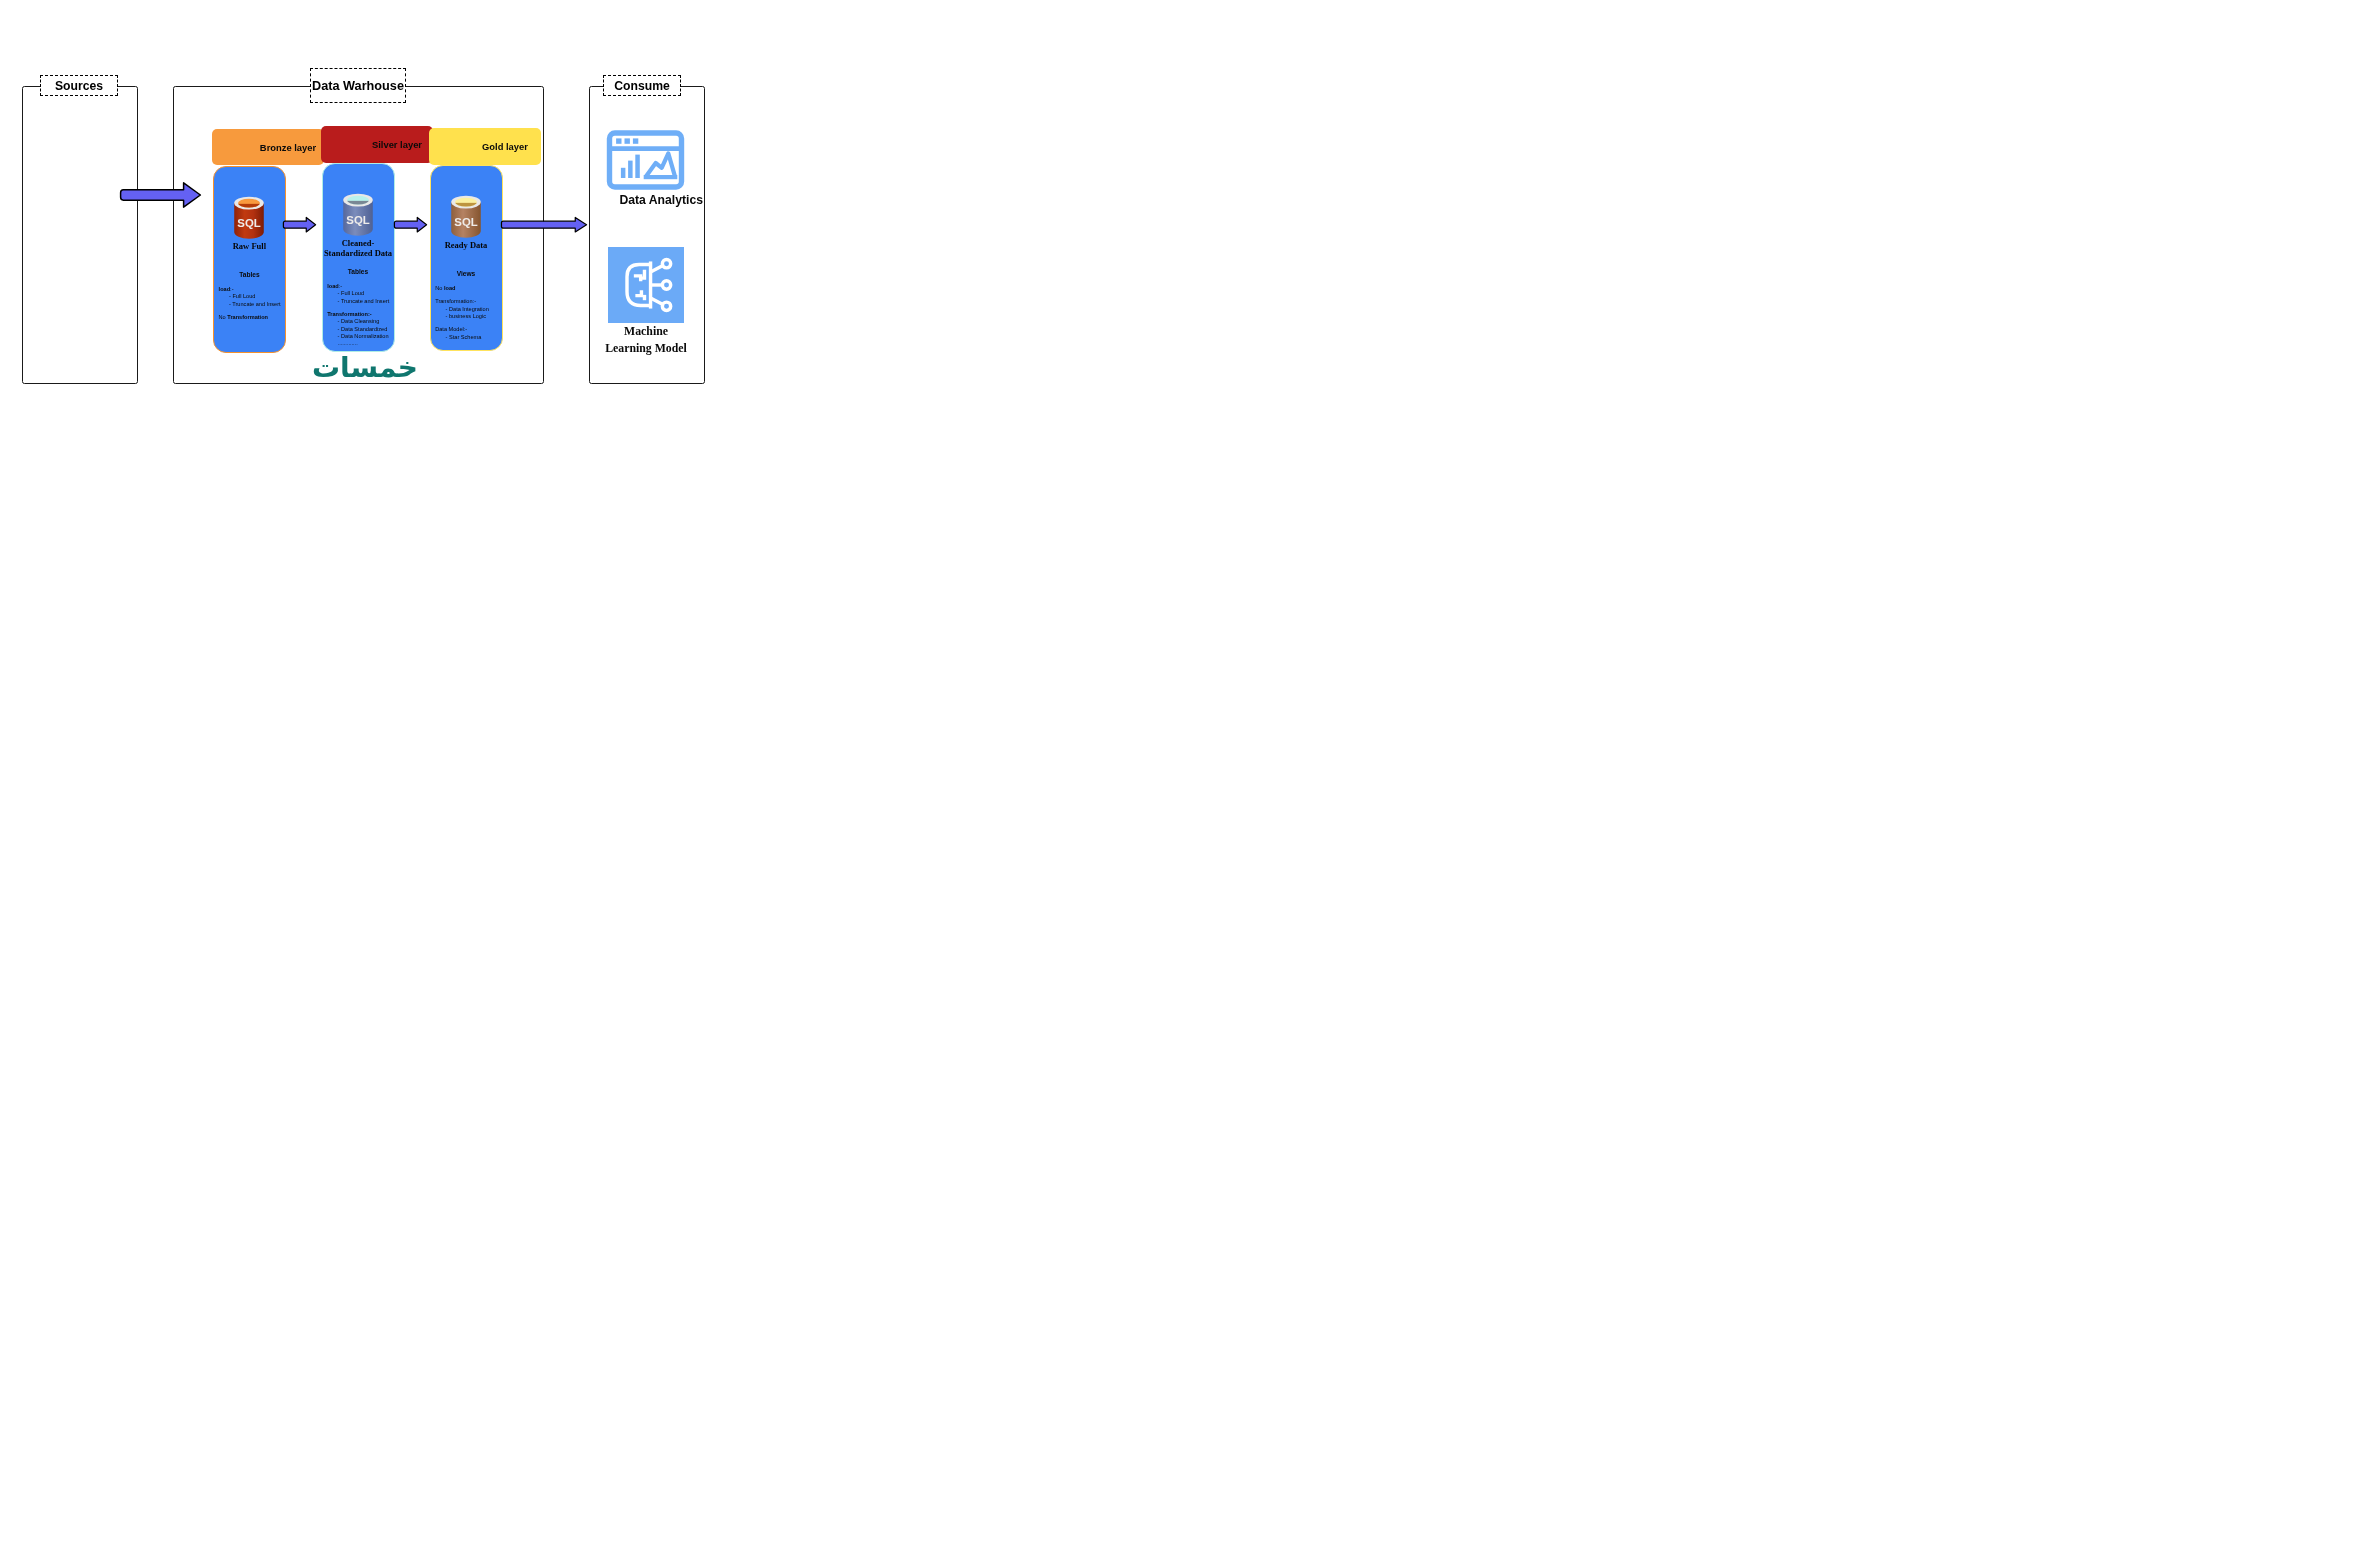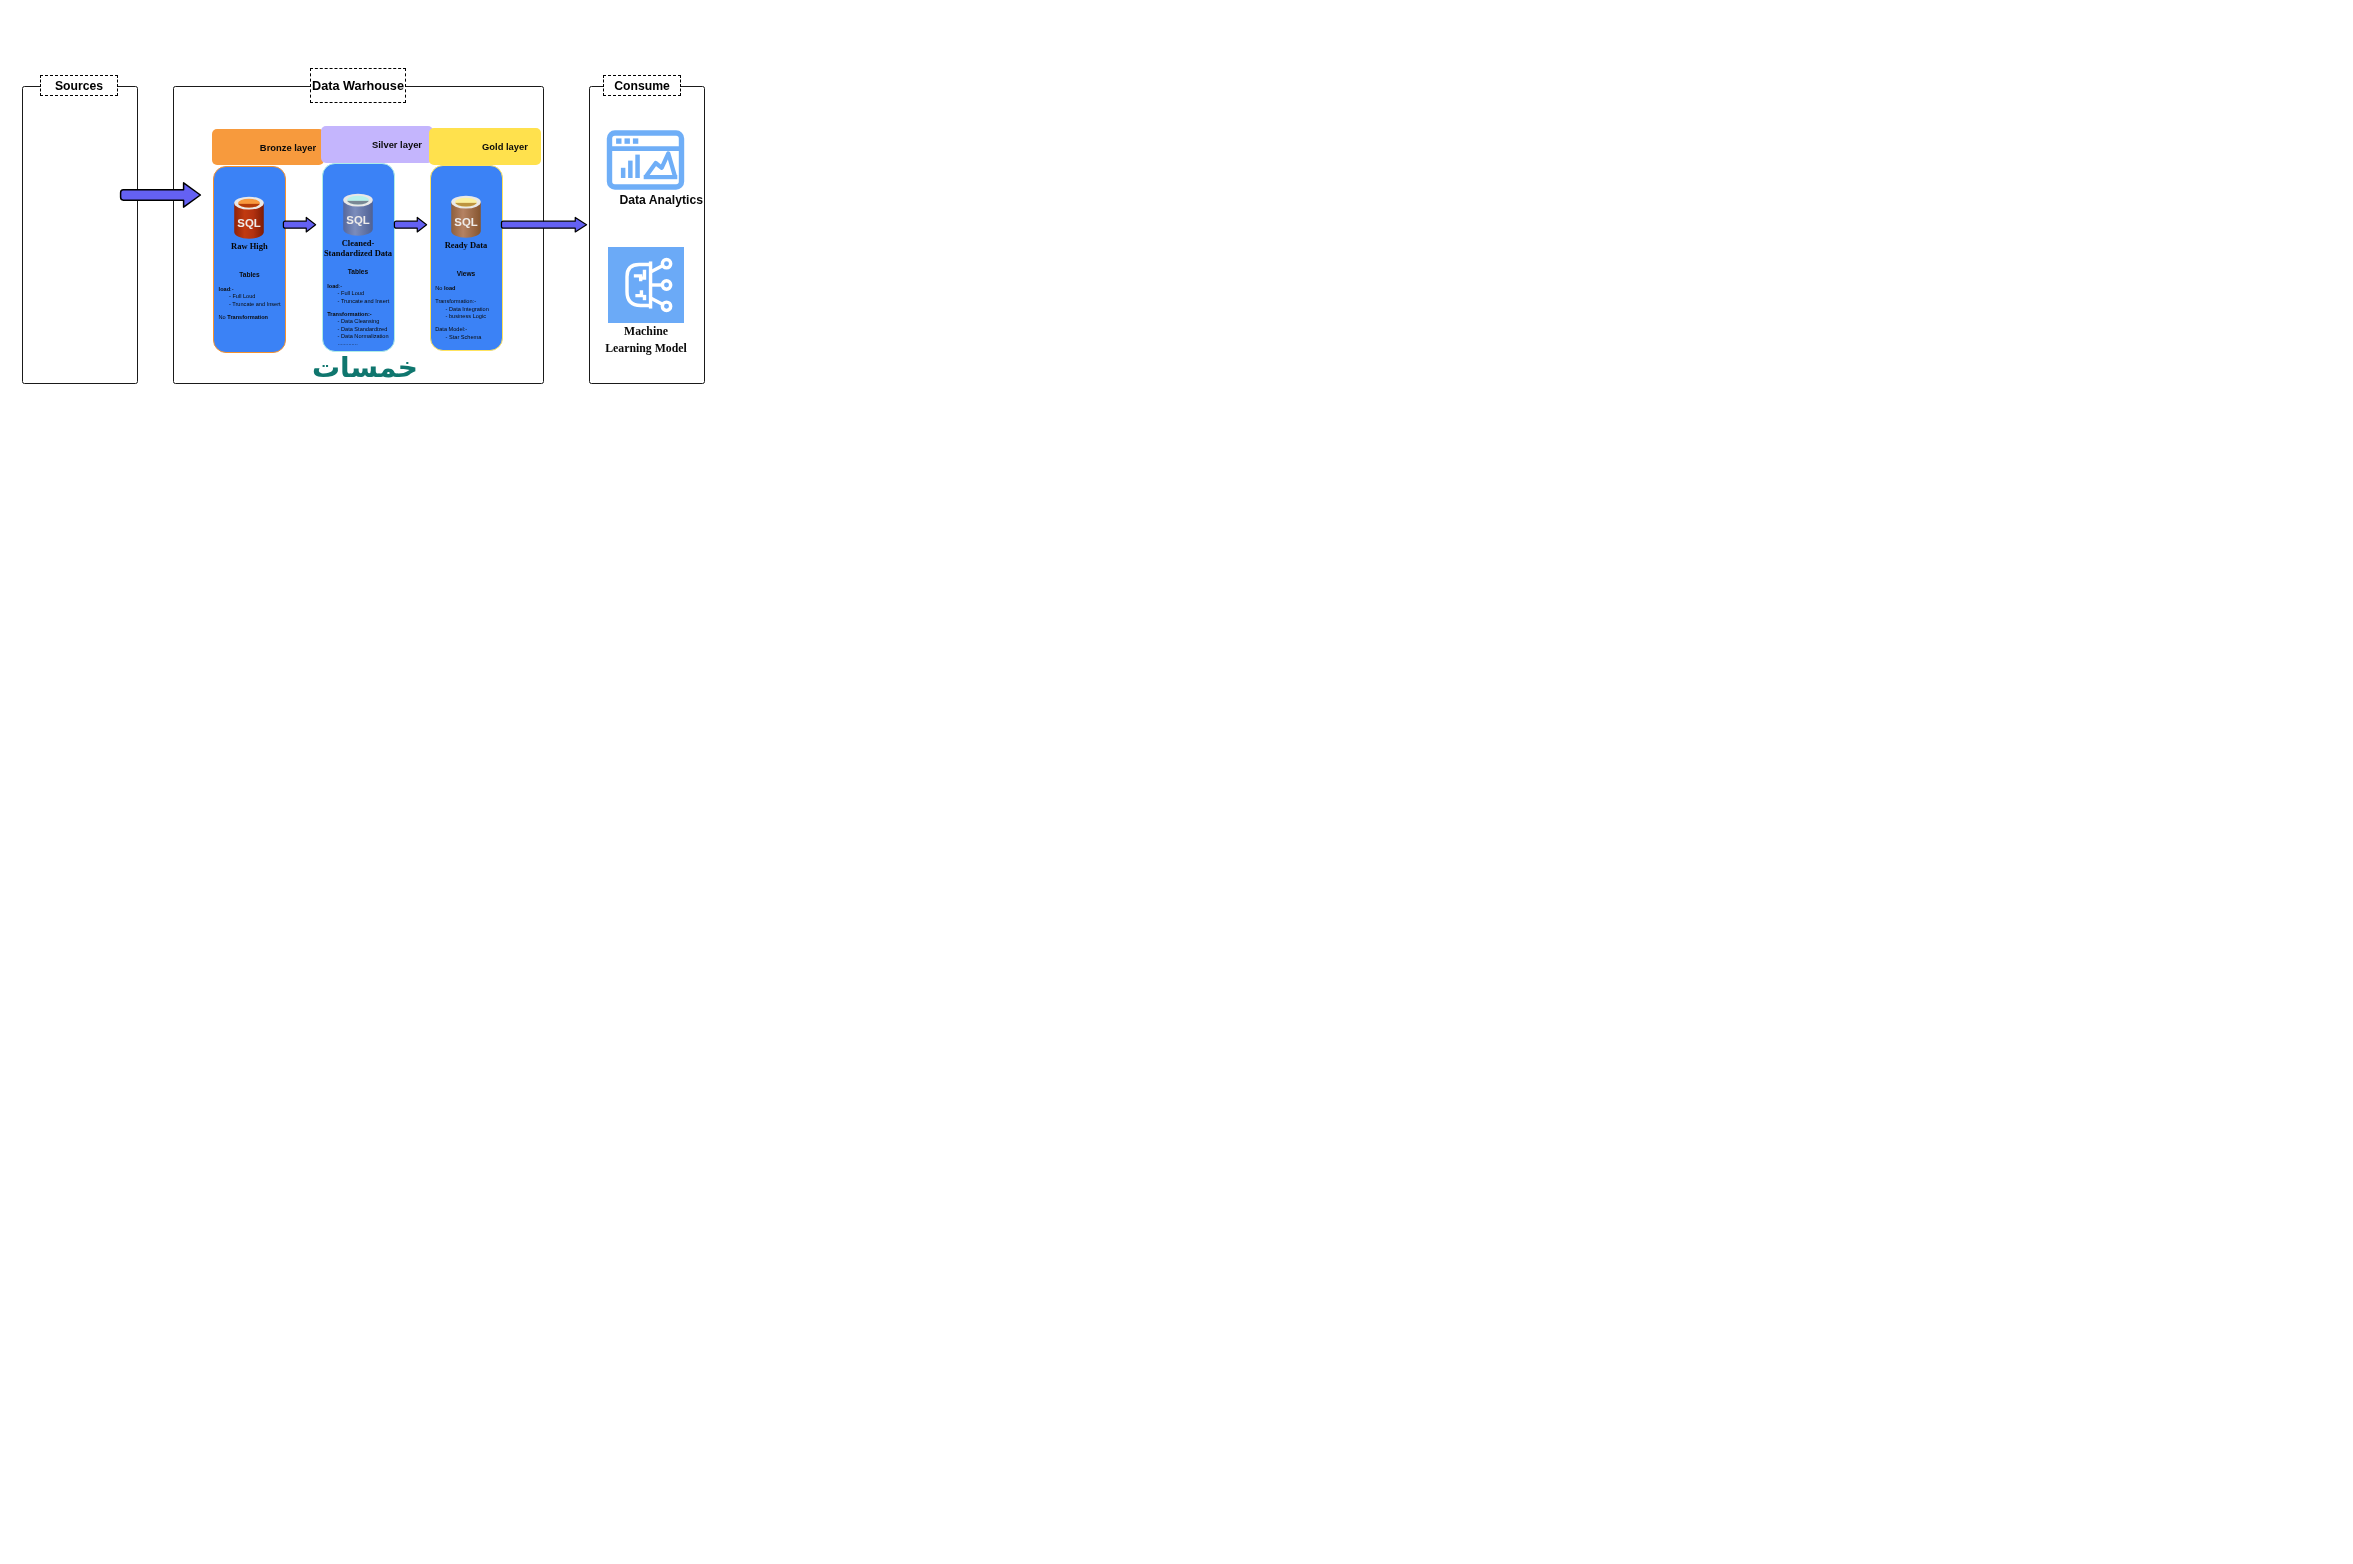--- a/index.html
+++ b/index.html
@@ -95,33 +95,33 @@
           <clipPath id="c-b">
               <ellipse cx="50" cy="24" rx="29" ry="11.5"></ellipse>
             </clipPath>
         </defs>
         <path d="M11,24 V100 a39,18 0 0 0 78,0 V24 Z" fill="url(#g-b)"></path>
         <ellipse cx="50" cy="24" rx="39" ry="17" fill="#E9E8E7"></ellipse>
         <ellipse cx="50" cy="24" rx="29" ry="11.5" fill="#F89A3D"></ellipse>
         <rect x="18" y="26" width="64" height="12" fill="#B33B08" clip-path="url(#c-b)"></rect>
         <text x="50" y="86" text-anchor="middle" font-family="Liberation Sans,sans-serif" font-size="30" font-weight="bold" fill="#EFECEA">SQL</text>
       </svg>
-      <div class="db-caption">Raw High</div>
+      <div class="db-caption">Raw Full</div>
       <div class="obj-type">Tables</div>
       <div class="details">
         <div class="dl"><span></span><b>load</b><span>:-</span></div>
         <div class="dl ind"><span>- Full Loud</span><b></b><span></span></div>
         <div class="dl ind"><span>- Truncate and Insert</span><b></b><span></span></div>
         <div class="dl gap"><span>No </span><b>Transformation</b><span></span></div>
       </div>
     </div>
   </div>
 
   <div class="abs" style="left:321px;top:124px;width:73px;height:227px;">
-    <div class="abs layer-header" style="left:0;top:1.9px;width:72px;height:37px;background:#c4b5fd;">Silver layer</div>
+    <div class="abs layer-header" style="left:0;top:1.9px;width:72px;height:37px;background:#b91c1c;">Silver layer</div>
     <div class="abs layer-body" style="left:0.5px;top:39px;width:71px;height:187px;border:0.9px solid #AEEDE6;">
       <svg class="cyl" viewBox="0 0 100 124">
         <defs>
           <linearGradient id="g-s" x1="0" y1="0" x2="1" y2="0">
             <stop offset="0" stop-color="#56689C"></stop>
               <stop offset="0.4" stop-color="#7B8CBB"></stop>
             <stop offset="1" stop-color="#4F6194"></stop>
           </linearGradient>
           <clipPath id="c-s">
               <ellipse cx="50" cy="24" rx="29" ry="11.5"></ellipse>

